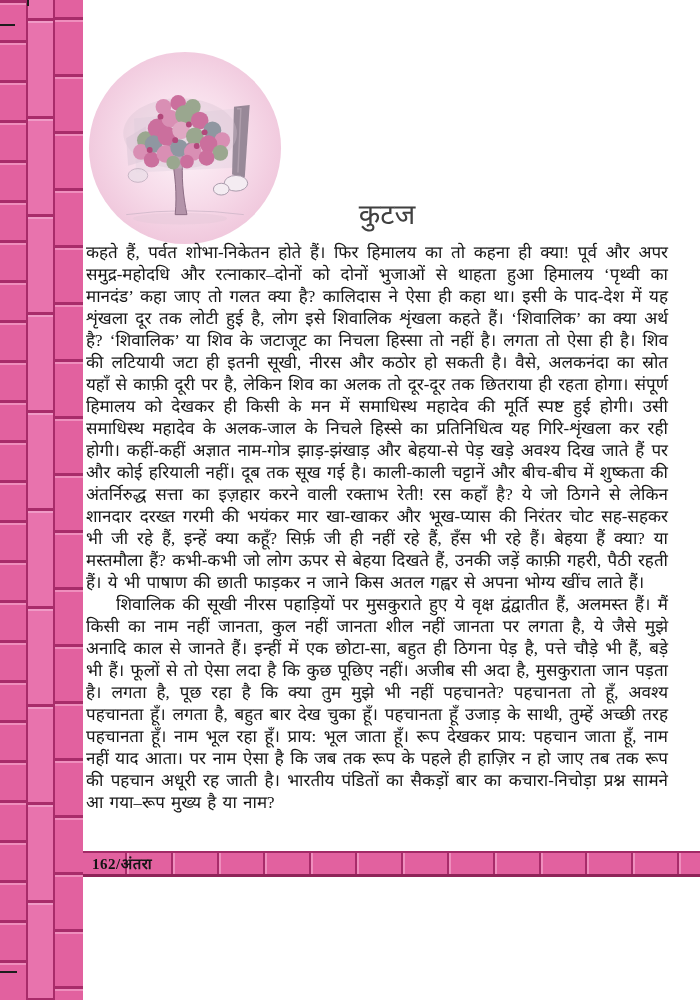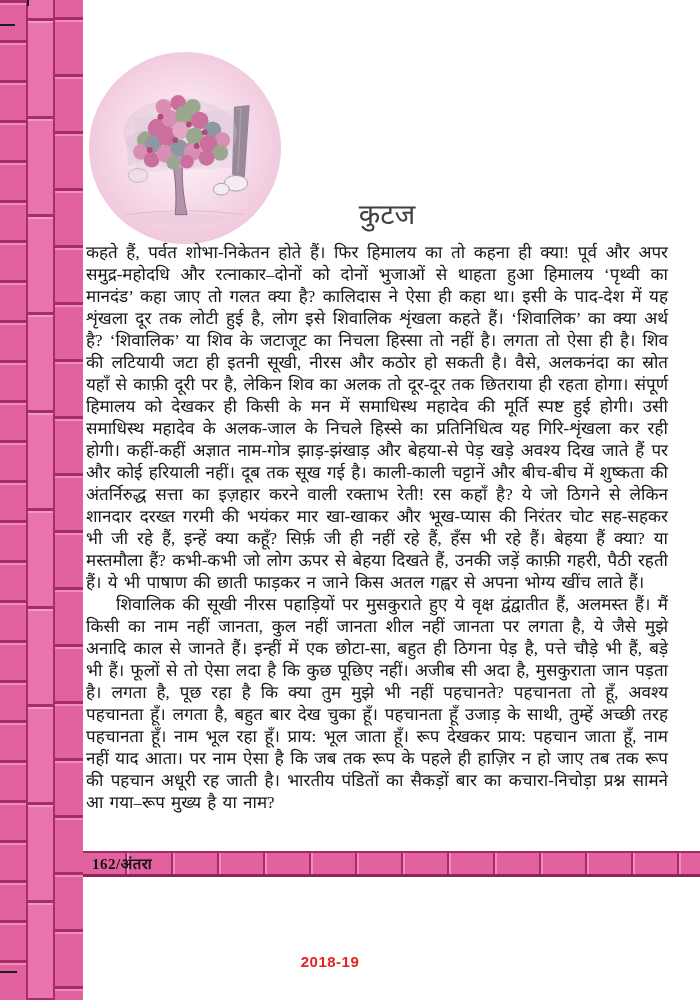--- a/index.html
+++ b/index.html
@@ -161,15 +161,14 @@
 
   <div class="body-text">
     <p>कहते हैं, पर्वत शोभा-निकेतन होते हैं। फिर हिमालय का तो कहना ही क्या! पूर्व और अपर समुद्र-महोदधि और रत्नाकार–दोनों को दोनों भुजाओं से थाहता हुआ हिमालय ‘पृथ्वी का मानदंड’ कहा जाए तो गलत क्या है? कालिदास ने ऐसा ही कहा था। इसी के पाद-देश में यह शृंखला दूर तक लोटी हुई है, लोग इसे शिवालिक शृंखला कहते हैं। ‘शिवालिक’ का क्या अर्थ है? ‘शिवालिक’ या शिव के जटाजूट का निचला हिस्सा तो नहीं है। लगता तो ऐसा ही है। शिव की लटियायी जटा ही इतनी सूखी, नीरस और कठोर हो सकती है। वैसे, अलकनंदा का स्रोत यहाँ से काफ़ी दूरी पर है, लेकिन शिव का अलक तो दूर-दूर तक छितराया ही रहता होगा। संपूर्ण हिमालय को देखकर ही किसी के मन में समाधिस्थ महादेव की मूर्ति स्पष्ट हुई होगी। उसी समाधिस्थ महादेव के अलक-जाल के निचले हिस्से का प्रतिनिधित्व यह गिरि-शृंखला कर रही होगी। कहीं-कहीं अज्ञात नाम-गोत्र झाड़-झंखाड़ और बेहया-से पेड़ खड़े अवश्य दिख जाते हैं पर और कोई हरियाली नहीं। दूब तक सूख गई है। काली-काली चट्टानें और बीच-बीच में शुष्कता की अंतर्निरुद्ध सत्ता का इज़हार करने वाली रक्ताभ रेती! रस कहाँ है? ये जो ठिगने से लेकिन शानदार दरख्त गरमी की भयंकर मार खा-खाकर और भूख-प्यास की निरंतर चोट सह-सहकर भी जी रहे हैं, इन्हें क्या कहूँ? सिर्फ़ जी ही नहीं रहे हैं, हँस भी रहे हैं। बेहया हैं क्या? या मस्तमौला हैं? कभी-कभी जो लोग ऊपर से बेहया दिखते हैं, उनकी जड़ें काफ़ी गहरी, पैठी रहती हैं। ये भी पाषाण की छाती फाड़कर न जाने किस अतल गह्वर से अपना भोग्य खींच लाते हैं।</p>
     <p class="indent">शिवालिक की सूखी नीरस पहाड़ियों पर मुसकुराते हुए ये वृक्ष द्वंद्वातीत हैं, अलमस्त हैं। मैं किसी का नाम नहीं जानता, कुल नहीं जानता शील नहीं जानता पर लगता है, ये जैसे मुझे अनादि काल से जानते हैं। इन्हीं में एक छोटा-सा, बहुत ही ठिगना पेड़ है, पत्ते चौड़े भी हैं, बड़े भी हैं। फूलों से तो ऐसा लदा है कि कुछ पूछिए नहीं। अजीब सी अदा है, मुसकुराता जान पड़ता है। लगता है, पूछ रहा है कि क्या तुम मुझे भी नहीं पहचानते? पहचानता तो हूँ, अवश्य पहचानता हूँ। लगता है, बहुत बार देख चुका हूँ। पहचानता हूँ उजाड़ के साथी, तुम्हें अच्छी तरह पहचानता हूँ। नाम भूल रहा हूँ। प्राय: भूल जाता हूँ। रूप देखकर प्राय: पहचान जाता हूँ, नाम नहीं याद आता। पर नाम ऐसा है कि जब तक रूप के पहले ही हाज़िर न हो जाए तब तक रूप की पहचान अधूरी रह जाती है। भारतीय पंडितों का सैकड़ों बार का कचारा-निचोड़ा प्रश्न सामने आ गया–रूप मुख्य है या नाम?</p>
   </div>
 
   <div class="footer-strip">
     <span class="page-label">162/अंतरा</span>
   </div>
 
-  <div class="year">2018-19</div>
 
 </div>
 
 </body></html>

